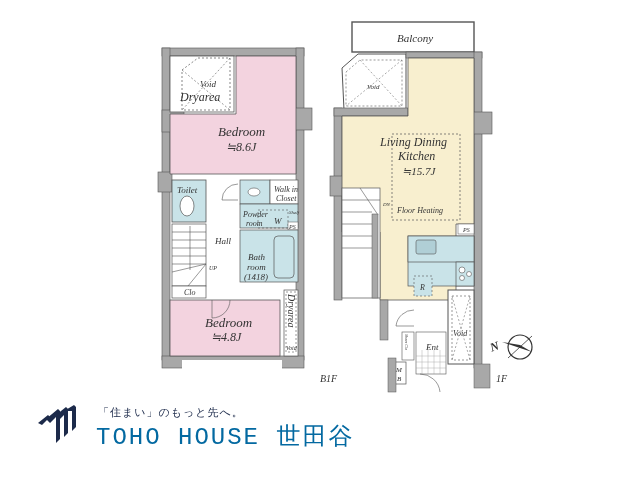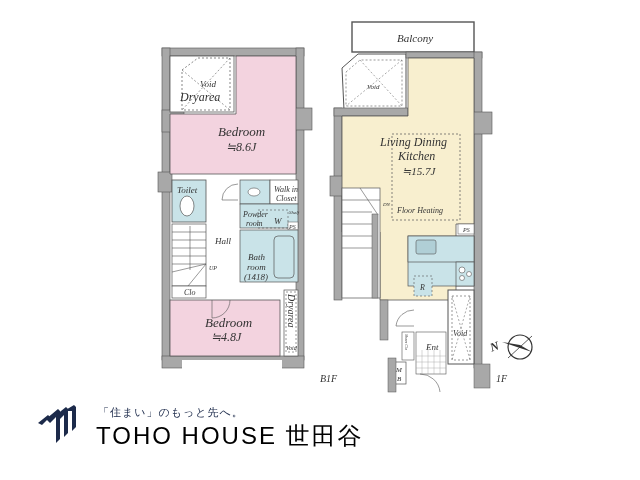--- a/index.html
+++ b/index.html
@@ -1,21 +1,21 @@
 <!DOCTYPE html>
 <html><head>
 <meta charset="utf-8">
 <style>
   html,body{margin:0;padding:0;background:#fff;}
   body{width:640px;height:480px;position:relative;overflow:hidden;font-family:"Liberation Serif",serif;}
   #plan{position:absolute;left:0;top:0;}
   .lbl{font-family:"Liberation Serif",serif;font-style:italic;fill:#333;}
   .logo{position:absolute;left:36px;top:405px;width:40px;height:40px;}
   .tagline{position:absolute;left:98px;top:405px;font-family:Liberation Serif, serif;font-size:11px;color:#1c2a4a;letter-spacing:1px;}
-  .brand{position:absolute;left:96px;top:420px;font-family:Liberation Sans, sans-serif;font-size:24px;color:#000000;letter-spacing:2px;white-space:nowrap;}
+  .brand{position:absolute;left:96px;top:420px;font-family:Liberation Mono, monospace;font-size:24px;color:#0369a1;letter-spacing:2px;white-space:nowrap;}
 </style>
 </head>
 <body>
 
 <svg id="plan" width="640" height="480" viewBox="0 0 640 480">
   <defs>
     <pattern id="hatch" width="4" height="4" patternUnits="userSpaceOnUse" patternTransform="rotate(45)">
       <rect width="4" height="4" fill="#a8a8a8"></rect>
       <line x1="0" y1="0" x2="0" y2="4" stroke="#555" stroke-width="1"></line>
     </pattern>

